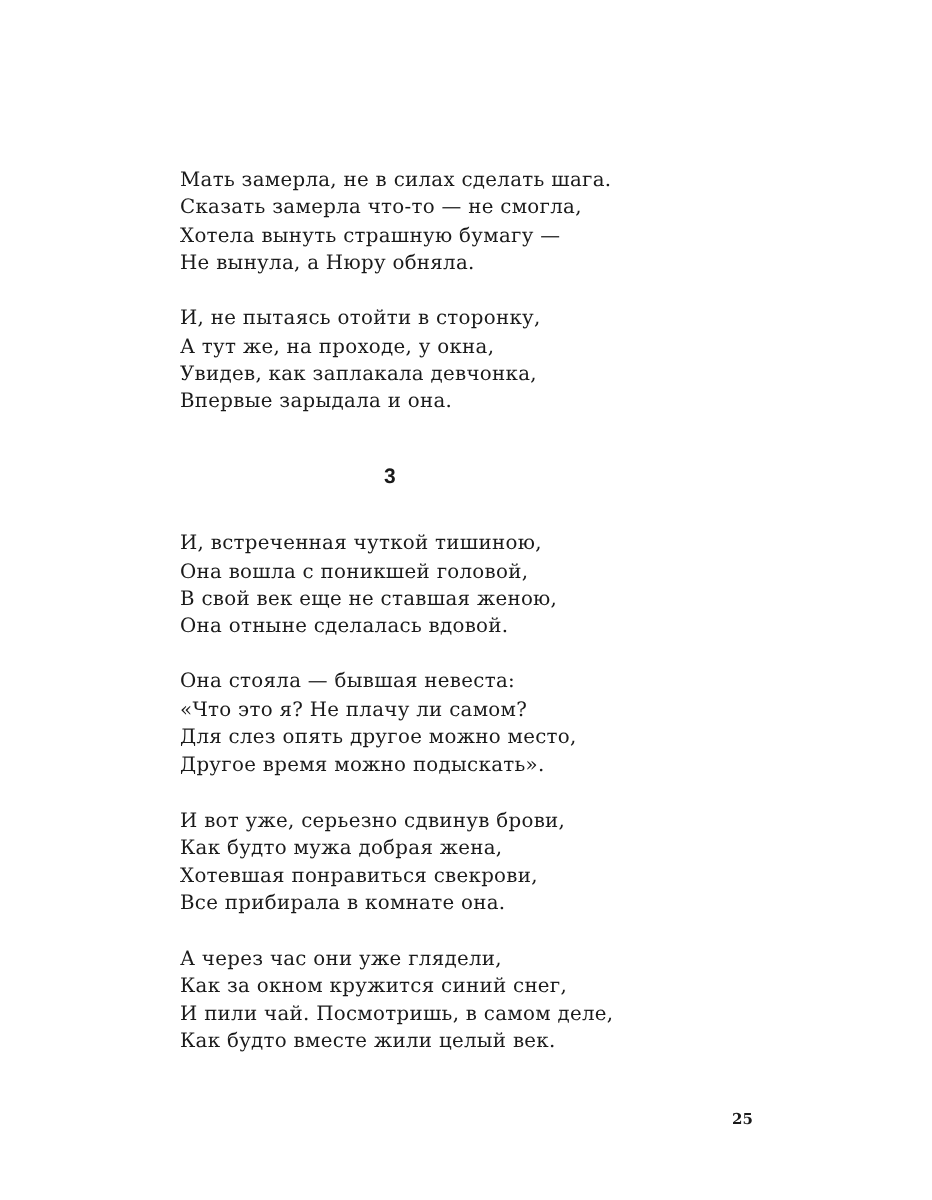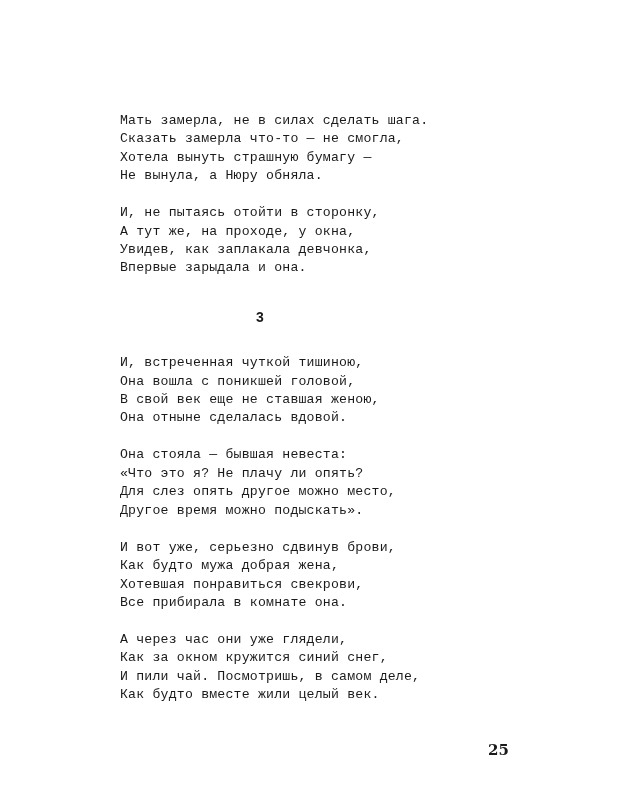--- a/index.html
+++ b/index.html
@@ -4,31 +4,31 @@
 <style>
   html, body { margin: 0; padding: 0; background: #ffffff; }
   body { width: 621px; height: 800px; position: relative; overflow: hidden; }
   .page { position: absolute; left: 0; top: 0; width: 621px; height: 800px; background: #ffffff; }
   .text {
     position: absolute; left: 120px; top: 112px; width: 320px;
     font-family: "DejaVu Serif", "Liberation Serif", serif;
     font-size: 13.2px; line-height: 18.4px; color: #1a1a1a;
     letter-spacing: 0.2px;
   }
-  .stanza { margin: 0 0 18.6px 0; font-family: Liberation Mono, monospace; }
+  .stanza { margin: 0 0 18.6px 0; }
   .line { display: block; white-space: nowrap; }
   .section-num {
     display: block; text-align: center; width: 280px;
     font-size: 14px; font-weight: bold; margin: 30px 0 28px 0;
     font-family: "Liberation Sans", sans-serif;
   }
   .page-number {
     position: absolute; left: 488px; top: 741px;
     font-family: "DejaVu Serif", "Liberation Serif", serif;
-    font-size: 15px; font-weight: bold; color: #1a1a1a;
+    font-size: 10px; font-weight: bold; color: #1a1a1a;
   }
 </style>
 </head>
 <body>
 
 <div class="page">
   <div class="text">
 
     <div class="stanza">
       <span class="line">Мать замерла, не в силах сделать шага.</span>
@@ -49,21 +49,21 @@
 
     <div class="stanza">
       <span class="line">И, встреченная чуткой тишиною,</span>
       <span class="line">Она вошла с поникшей головой,</span>
       <span class="line">В свой век еще не ставшая женою,</span>
       <span class="line">Она отныне сделалась вдовой.</span>
     </div>
 
     <div class="stanza">
       <span class="line">Она стояла — бывшая невеста:</span>
-      <span class="line">«Что это я? Не плачу ли опять?</span>
+      <span class="line">«Что это я? Не плачу ли самом?</span>
       <span class="line">Для слез опять другое можно место,</span>
       <span class="line">Другое время можно подыскать».</span>
     </div>
 
     <div class="stanza">
       <span class="line">И вот уже, серьезно сдвинув брови,</span>
       <span class="line">Как будто мужа добрая жена,</span>
       <span class="line">Хотевшая понравиться свекрови,</span>
       <span class="line">Все прибирала в комнате она.</span>
     </div>

